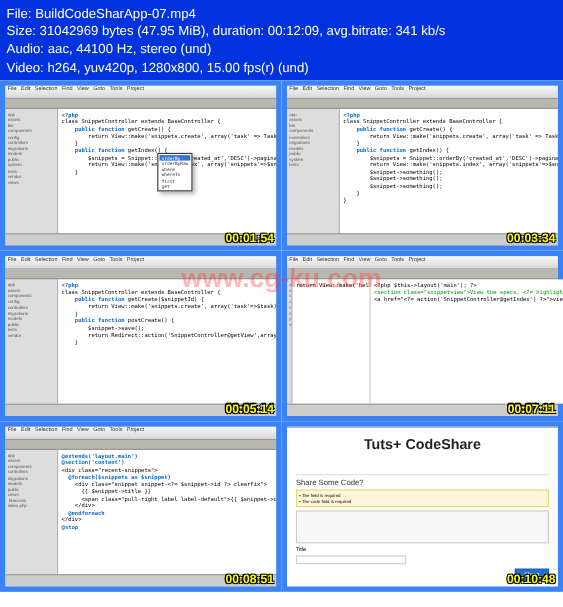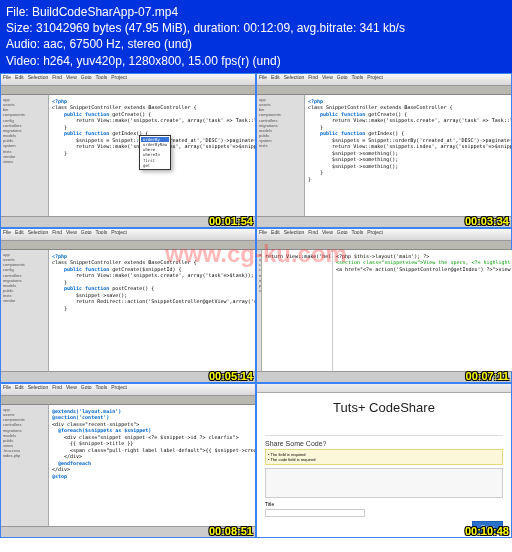--- a/index.html
+++ b/index.html
@@ -1,55 +1,55 @@
 <!DOCTYPE html>
 <html><head>
 <meta charset="utf-8">
 <style>
 *{margin:0;padding:0;box-sizing:border-box}
 body{width:512px;height:552px;font-family:Arial,sans-serif;background:#fff;overflow:hidden}
 .header{background:#0033dd;color:#fff;padding:4px 6px;font-size:12px;line-height:1.35}
 .header div{white-space:nowrap}
 .grid{display:flex;flex-wrap:wrap;width:512px}
-.cell{width:256px;height:155px;position:relative;background:#e8e8e0;border:1px solid #3b82f6}
+.cell{width:256px;height:155px;position:relative;background:#e8e8e0;border:5px solid #3b82f6}
 .menubar{height:12px;background:linear-gradient(#f8f8f8,#d8d8d8);border-bottom:1px solid #999;display:flex;padding-left:2px}
 .menubar span{font-size:5px;color:#333;margin-right:4px}
 .tabbar{height:9px;background:#b8b8b0;border-bottom:1px solid #888}
 .workspace{display:flex;height:calc(100% - 32px)}
 .sidebar{width:48px;background:#ddd;border-right:1px solid #aaa;font-size:4px;color:#555;padding:2px;overflow:hidden}
 .sidebar div{line-height:1.3;white-space:nowrap}
 .editor{flex:1;background:#fff;padding:3px;font-family:monospace;font-size:5px;line-height:1.3;overflow:hidden;position:relative}
 .code-line{white-space:pre}
 .kw{color:#0066cc;font-weight:bold}
 .cm{color:#009900}
 .autocomplete{position:absolute;background:#fff;border:1px solid #333;box-shadow:2px 2px 4px rgba(0,0,0,.3);font-size:4px;padding:1px}
 .autocomplete div{padding:0 2px;color:#333}
 .autocomplete .sel{background:#3874d6;color:#fff}
 .statusbar{position:absolute;bottom:0;left:0;right:0;height:11px;background:#ccc;border-top:1px solid #999}
 .timestamp{position:absolute;bottom:0;right:2px;color:#ff0;font-size:11px;font-weight:bold;text-shadow:1px 1px 0 #000,-1px -1px 0 #000,1px -1px 0 #000,-1px 1px 0 #000;z-index:5}
 .watermark{position:absolute;top:240px;left:0;width:512px;text-align:center;font-size:24px;font-weight:bold;color:rgba(255,50,50,.35);z-index:10;pointer-events:none}
 .browser{width:100%;height:100%;background:#fff;display:flex;flex-direction:column}
 .browser-chrome{height:14px;background:linear-gradient(#eee,#ddd);border-bottom:1px solid #aaa}
 .browser-content{flex:1;padding:4px 8px;font-size:6px}
-.browser-title{text-align:center;font-size:13px;font-weight:normal;color:#222;margin:3px 0 20px}
+.browser-title{text-align:center;font-size:13px;font-weight:bold;color:#222;margin:3px 0 20px}
 .notice{background:#fdf7d9;border:1px solid #e8d77a;padding:2px;font-size:4px;margin-bottom:3px}
 .panel-title{font-size:7px;color:#333;margin-bottom:2px}
 .form-box{border:1px solid #ccc;background:#f7f7f7;height:30px;margin-bottom:3px}
 .share-btn{float:right;background:#2a6fc9;color:#fff;font-size:5px;padding:2px 8px;border:1px solid #1a5fb9}
 .split-editor{flex:1;display:flex}
 .split-editor .editor{border-left:1px solid #ccc}
 .split-editor .editor:first-child{border-left:none}
 </style>
 </head>
 <body>
 
 <div class="header">
 <div>File: BuildCodeSharApp-07.mp4</div>
 <div>Size: 31042969 bytes (47.95 MiB), duration: 00:12:09, avg.bitrate: 341 kb/s</div>
-<div>Audio: aac, 67500 Hz, stereo (und)</div>
+<div>Audio: aac, 44100 Hz, stereo (und)</div>
 <div>Video: h264, yuv420p, 1280x800, 15.00 fps(r) (und)</div>
 </div>
 
 <div class="watermark">www.cg-ku.com</div>
 
 <div class="grid">
 
 <div class="cell">
 <div class="menubar">
         <span>File</span>

